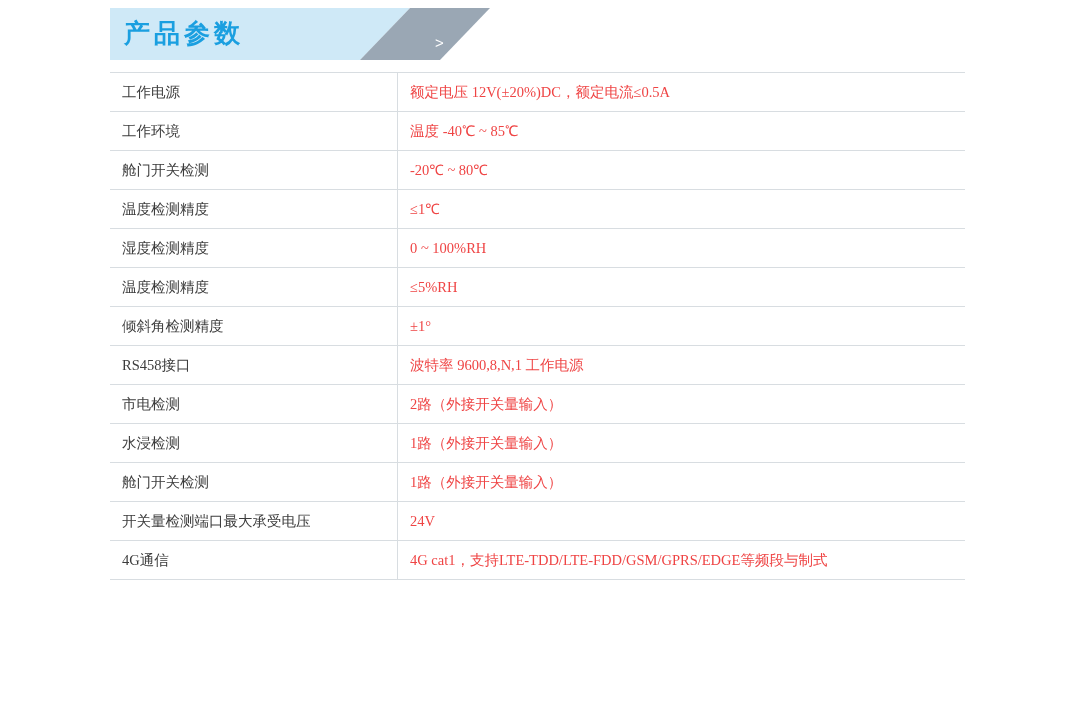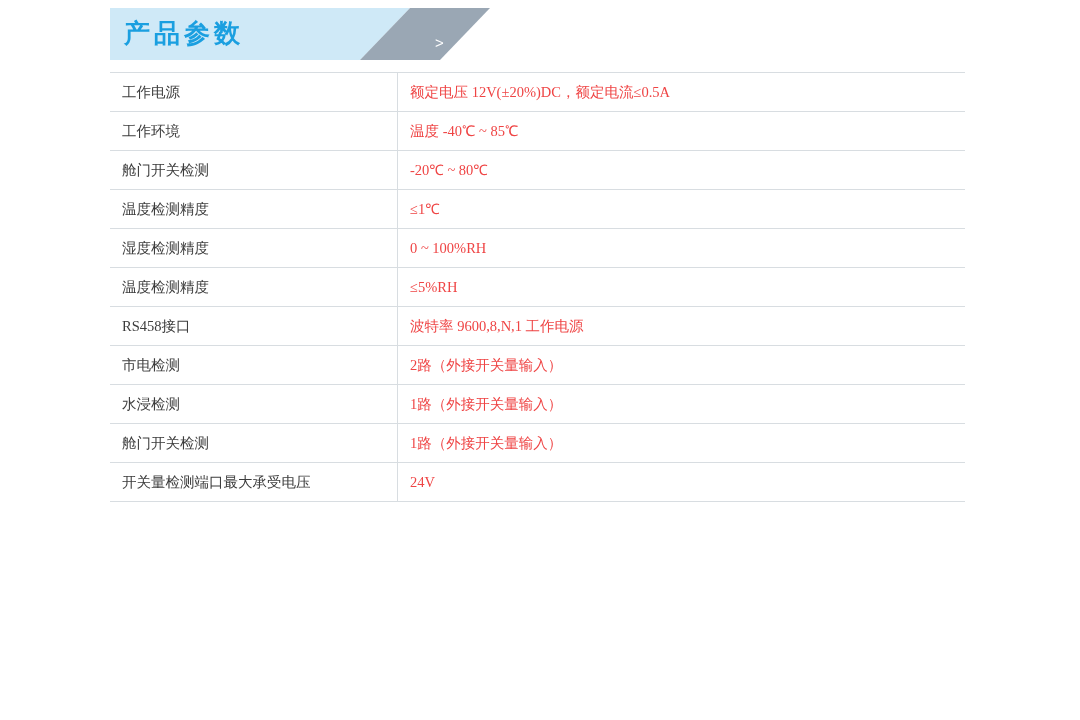--- a/index.html
+++ b/index.html
@@ -127,35 +127,43 @@
       </tr>
       <tr>
         <td class="label">湿度检测精度</td>
         <td class="value">0 ~ 100%RH</td>
       </tr>
       <tr>
         <td class="label">温度检测精度</td>
         <td class="value">≤5%RH</td>
       </tr>
       <tr>
+        <td class="label">倾斜角检测精度</td>
+        <td class="value">±1°</td>
+      </tr>
+      <tr>
         <td class="label">RS458接口</td>
         <td class="value">波特率 9600,8,N,1 工作电源</td>
       </tr>
       <tr>
         <td class="label">市电检测</td>
         <td class="value">2路（外接开关量输入）</td>
       </tr>
       <tr>
         <td class="label">水浸检测</td>
         <td class="value">1路（外接开关量输入）</td>
       </tr>
       <tr>
         <td class="label">舱门开关检测</td>
         <td class="value">1路（外接开关量输入）</td>
       </tr>
       <tr>
         <td class="label">开关量检测端口最大承受电压</td>
         <td class="value">24V</td>
       </tr>
+      <tr>
+        <td class="label">4G通信</td>
+        <td class="value nowrap">4G cat1，支持LTE-TDD/LTE-FDD/GSM/GPRS/EDGE等频段与制式</td>
+      </tr>
     </tbody>
   </table>
 
 </div>
 
 </body></html>

